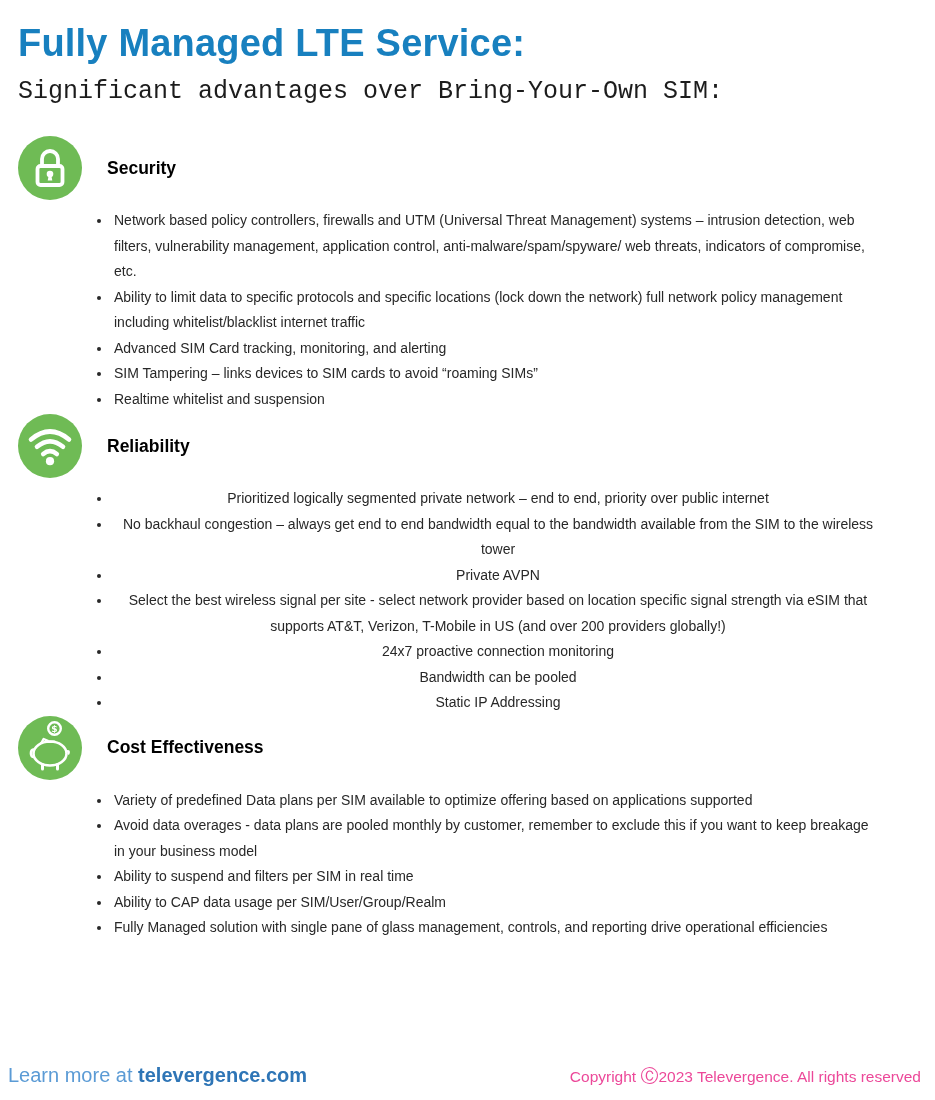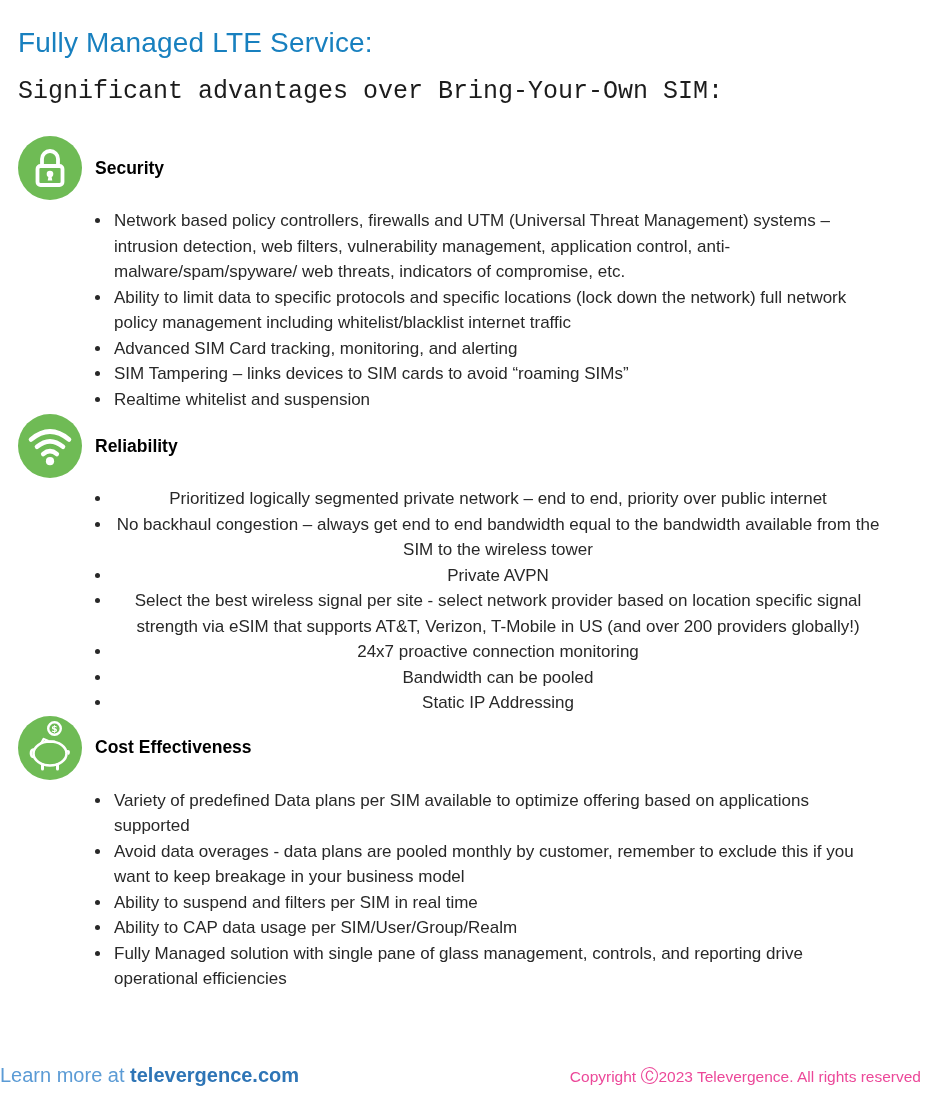--- a/index.html
+++ b/index.html
@@ -5,60 +5,60 @@
   html, body { margin: 0; padding: 0; background: #ffffff; }
   body {
     width: 935px; height: 1100px; position: relative; overflow: hidden;
     font-family: "Liberation Sans", sans-serif;
     color: #262626;
   }
   .page { padding: 16px 20px 0 18px; box-sizing: border-box; }
 
   .title {
     margin: 8px 0 0 0;
-    font-size: 28px; line-height: 38px; font-weight: 400;
+    font-size: 38px; line-height: 38px; font-weight: 700;
     color: #1880bf; letter-spacing: 0.2px;
   }
   .subtitle {
     margin: 14px 0 0 0;
     font-size: 25px; line-height: 32px; font-weight: 400;
     color: #1c1c1c;
     font-family: Liberation Mono, monospace;
   }
 
   section { margin: 0; }
   .sec-security    { margin-top: 28px; }
   .sec-reliability { margin-top: 2px; text-align: center; }
   .sec-cost        { margin-top: 0px; }
 
-  .sec-head { display: flex; align-items: center; gap: 13px; }
+  .sec-head { display: flex; align-items: center; gap: 25px; }
   .icon-circle {
     width: 64px; height: 64px; border-radius: 50%;
     background: #6fbb55; flex: 0 0 auto;
     display: flex; align-items: center; justify-content: center;
   }
   .icon-circle svg { width: 64px; height: 64px; display: block; }
   .sec-title {
     font-size: 17.5px; font-weight: 700; color: #000000;
   }
 
   ul.bullets {
     margin: 8px 0 0 0;
     padding: 0 0 0 94px;
     max-width: 864px;
     box-sizing: border-box;
     list-style: disc outside;
   }
   ul.bullets li {
-    font-size: 17px; line-height: 25.5px; color: #282828;
+    font-size: 14px; line-height: 25.5px; color: #282828;
     padding-left: 2px;
   }
 
   .footer {
-    position: absolute; left: 0; right: 14px; bottom: 12px;
+    position: absolute; left: 8px; right: 14px; bottom: 12px;
     display: flex; justify-content: space-between; align-items: baseline;
   }
   .footer-left { font-size: 20px; color: #5b9bd5; }
   .footer-left a.site {
     color: #2e75b6; font-weight: 700; text-decoration: none; cursor: pointer;
   }
   .footer-right { font-size: 15.5px; color: #ec4899; }
   .footer-right .csym { font-size: 18px; }
 </style>
 </head>

